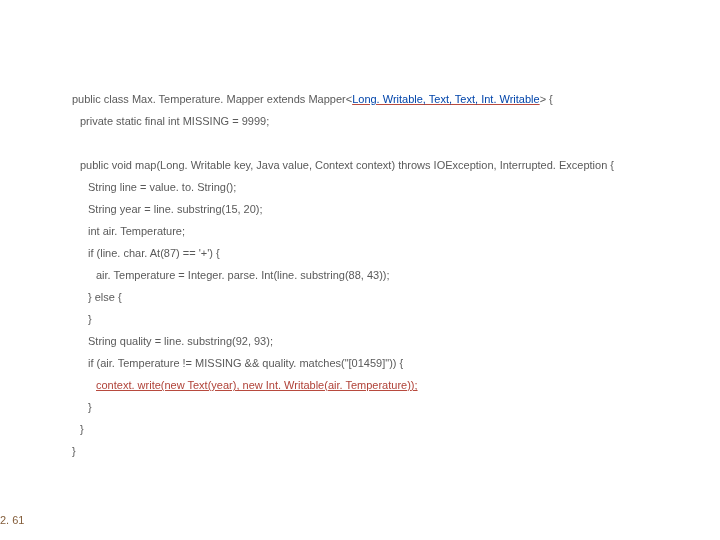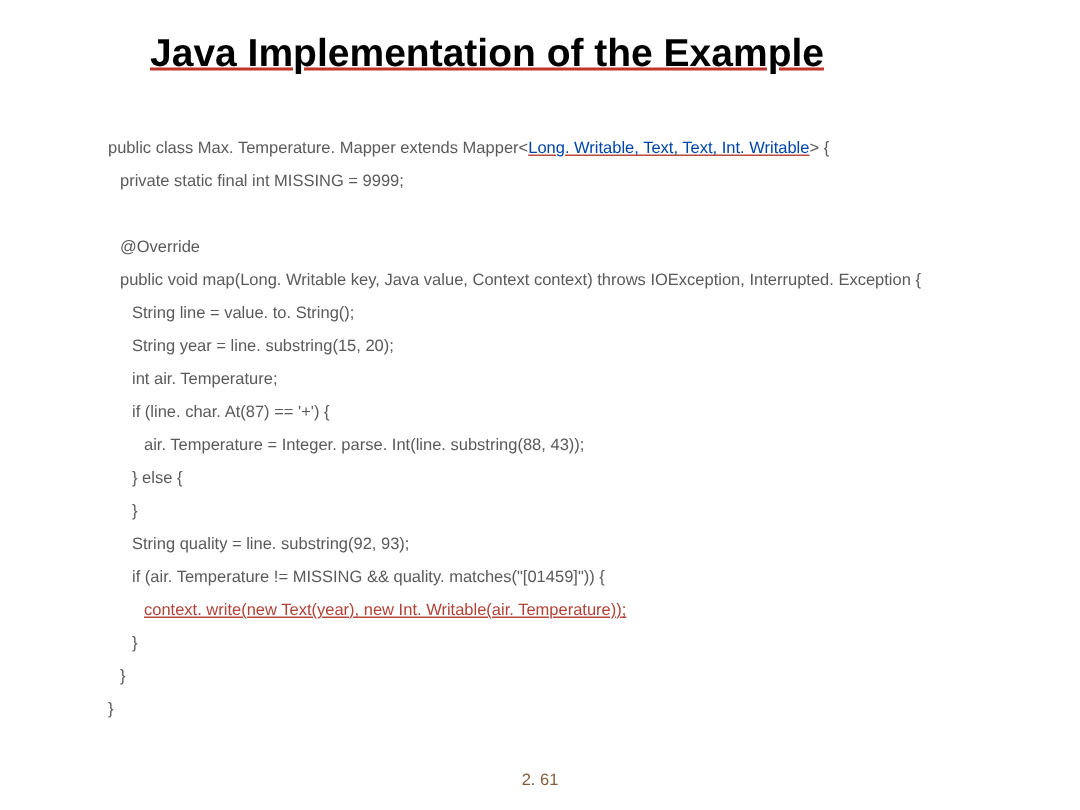--- a/index.html
+++ b/index.html
@@ -55,41 +55,37 @@
     text-decoration: underline;
     text-decoration-color: #b84a3e;
     text-decoration-thickness: 1px;
     margin-top: 24px;
   }
   .slide-number {
     position: absolute;
     bottom: 14px;
     left: 0;
     width: 100%;
-    text-align: center;
+    text-align: left;
     font-size: 11px;
     color: #835d3a;
   }
 </style>
 </head>
 <body>
 
 <div class="slide">
 
-  <div class="title">
-    <span class="underline">Java Implementation of the Example</span>
-  </div>
 
   <div class="code-area">
     <span class="code-line">
       <span>public class Max. Temperature. Mapper extends Mapper&lt;</span><span class="hl-blue">Long. Writable, Text, Text, Int. Writable</span><span>&gt; {</span>
     </span>
     <span class="code-line" style="padding-left:8px">private static final int MISSING = 9999;</span>
     <span class="code-line" style="height:22px"></span>
-    <span class="code-line" style="padding-left:8px">@Override</span>
     <span class="code-line" style="padding-left:8px">public void map(Long. Writable key, Java value, Context context) throws IOException, Interrupted. Exception {</span>
     <span class="code-line" style="padding-left:16px">String line = value. to. String();</span>
     <span class="code-line" style="padding-left:16px">String year = line. substring(15, 20);</span>
     <span class="code-line" style="padding-left:16px">int air. Temperature;</span>
     <span class="code-line" style="padding-left:16px">if (line. char. At(87) == '+') {</span>
     <span class="code-line" style="padding-left:24px">air. Temperature = Integer. parse. Int(line. substring(88, 43));</span>
     <span class="code-line" style="padding-left:16px">} else {</span>
     <span class="code-line" style="padding-left:16px">}</span>
     <span class="code-line" style="padding-left:16px">String quality = line. substring(92, 93);</span>
     <span class="code-line" style="padding-left:16px">if (air. Temperature != MISSING &amp;&amp; quality. matches("[01459]")) {</span>

